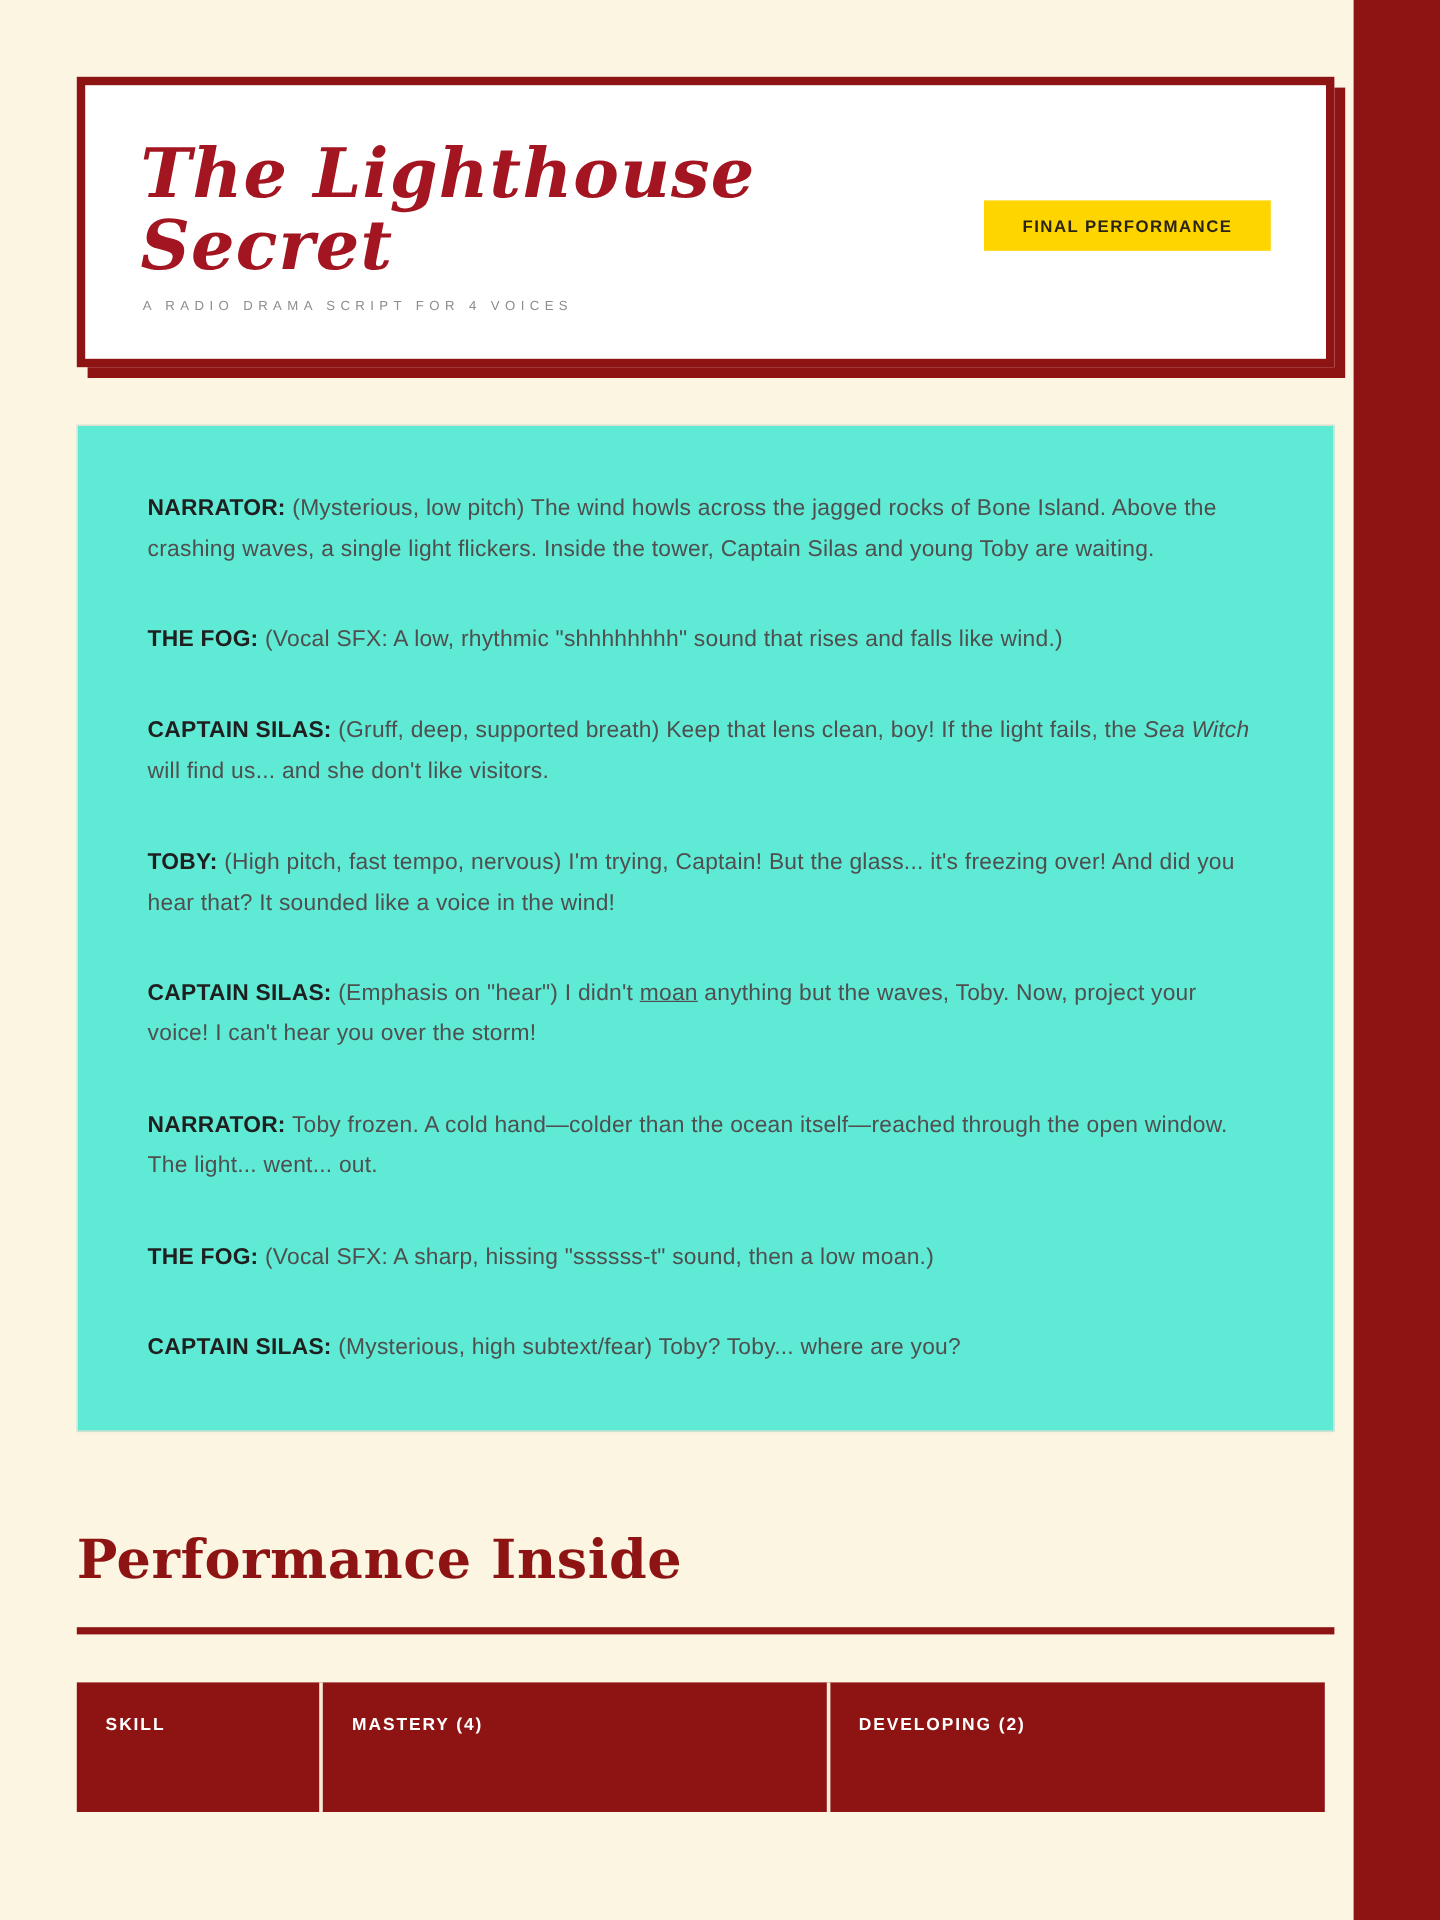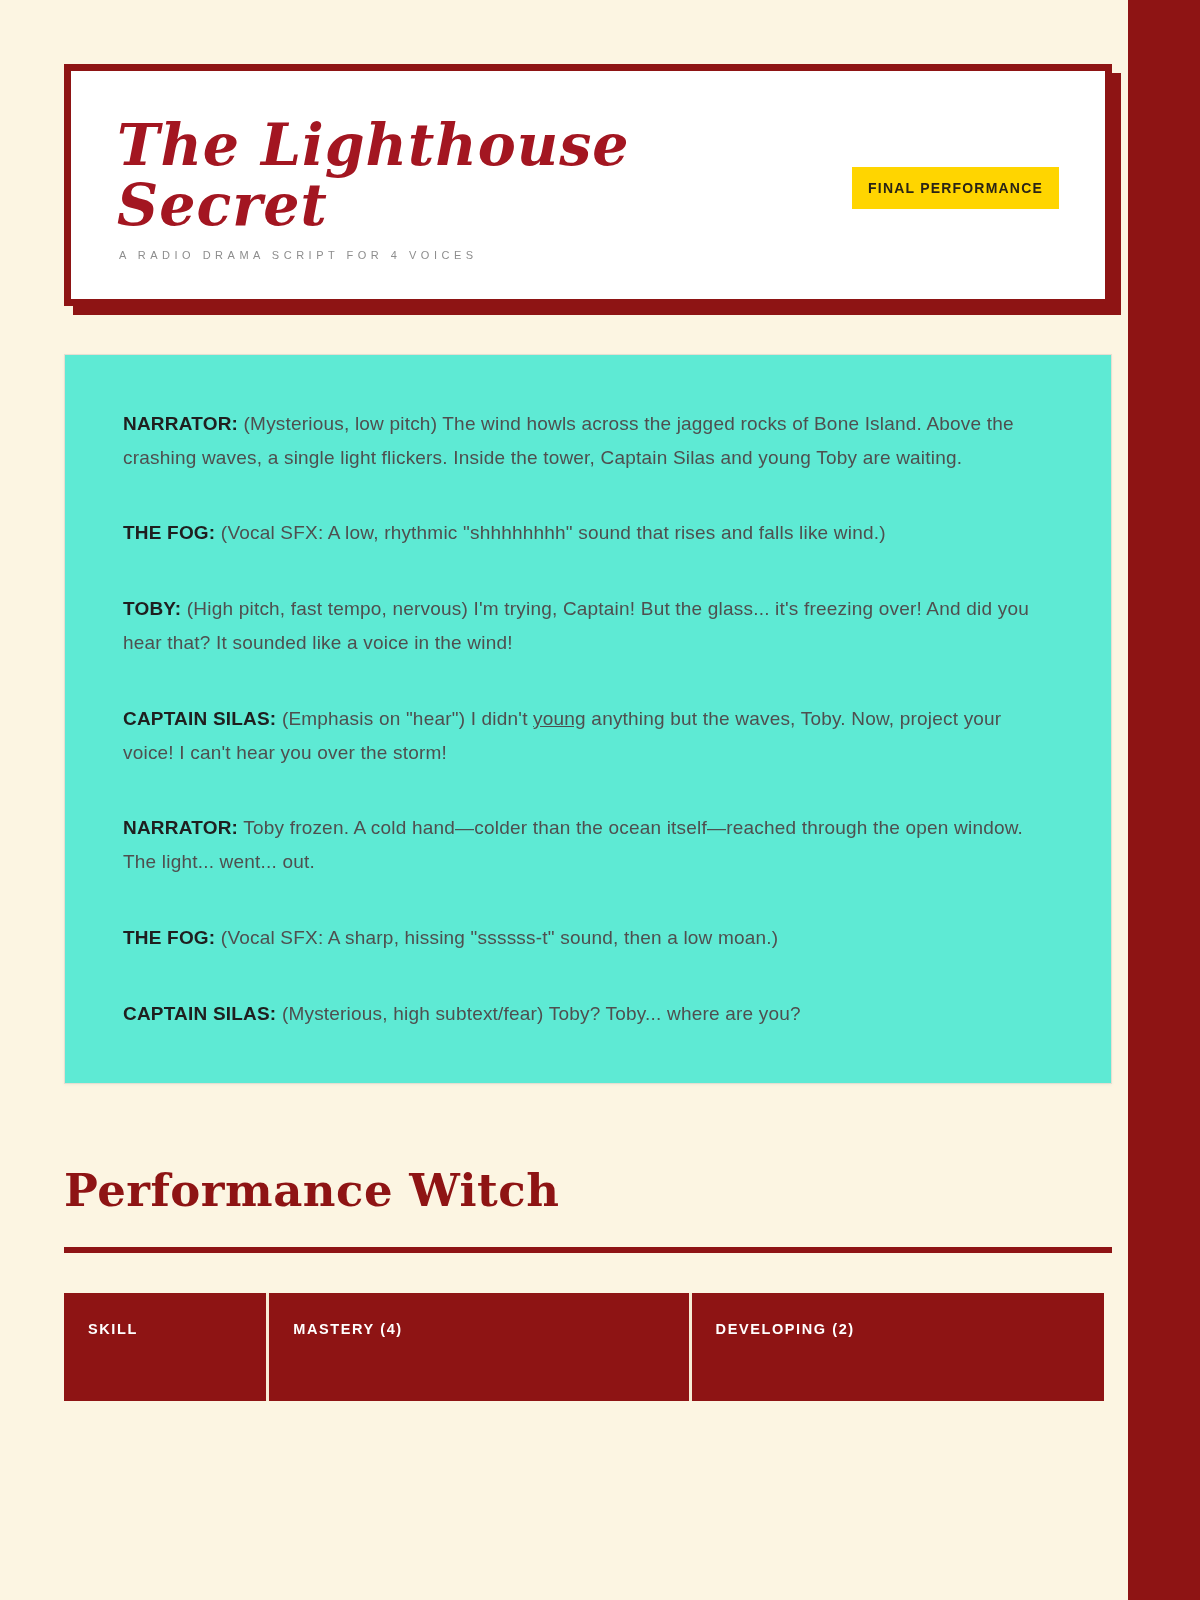--- a/index.html
+++ b/index.html
@@ -52,21 +52,21 @@
     color: #8d8d8d;
     font-weight: 400;
   }
   .status-badge {
     flex: 0 0 auto;
     background: #ffd500;
     color: #2a2415;
     font-weight: 700;
     font-size: 14px;
     letter-spacing: 1.2px;
-    padding: 13px 16px;
+    padding: 13px 32px;
     white-space: nowrap;
     margin-left: 30px;
   }
 
   
   .script-card {
     margin: 48px 88px 0 64px;
     background: #5eead4;
     border: 1px solid #e4dfd2;
     box-shadow: 0 1px 3px rgba(0,0,0,0.04);
@@ -131,29 +131,30 @@
     <h1 class="page-title">The Lighthouse Secret</h1>
     <p class="page-subtitle">A RADIO DRAMA SCRIPT FOR 4 VOICES</p>
   </div>
   <span class="status-badge">FINAL PERFORMANCE</span>
 </section>
 
 <section class="script-card">
   <div>
       <p class="script-line"><strong class="speaker">NARRATOR:</strong> <span>(Mysterious, low pitch) The wind howls across the jagged rocks of Bone Island. Above the crashing waves, a single light flickers. Inside the tower, Captain Silas and young Toby are waiting.</span></p>
       <p class="script-line"><strong class="speaker">THE FOG:</strong> <span>(Vocal SFX: A low, rhythmic "shhhhhhhh" sound that rises and falls like wind.)</span></p>
+      <p class="script-line"><strong class="speaker">CAPTAIN SILAS:</strong> <span>(Gruff, deep, supported breath) Keep that lens clean, boy! If the light fails, the </span><em>Sea Witch</em><span> will find us... and she don't like visitors.</span></p>
       <p class="script-line"><strong class="speaker">TOBY:</strong> <span>(High pitch, fast tempo, nervous) I'm trying, Captain! But the glass... it's freezing over! And did you hear that? It sounded like a voice in the wind!</span></p>
-      <p class="script-line"><strong class="speaker">CAPTAIN SILAS:</strong> <span>(Emphasis on "hear") I didn't </span><span class="seg-underline">young</span><span> anything but the waves, Toby. Now, project your voice! I can't hear you over the storm!</span></p>
+      <p class="script-line"><strong class="speaker">CAPTAIN SILAS:</strong> <span>(Emphasis on "hear") I didn't </span><span class="seg-underline">moan</span><span> anything but the waves, Toby. Now, project your voice! I can't hear you over the storm!</span></p>
       <p class="script-line"><strong class="speaker">NARRATOR:</strong> <span>Toby frozen. A cold hand—colder than the ocean itself—reached through the open window. The light... went... out.</span></p>
       <p class="script-line"><strong class="speaker">THE FOG:</strong> <span>(Vocal SFX: A sharp, hissing "ssssss-t" sound, then a low moan.)</span></p>
       <p class="script-line"><strong class="speaker">CAPTAIN SILAS:</strong> <span>(Mysterious, high subtext/fear) Toby? Toby... where are you?</span></p>
     </div>
 </section>
 
-<h2 class="rubric-heading">Performance Witch</h2>
+<h2 class="rubric-heading">Performance Inside</h2>
 <div class="rubric-divider"></div>
 
 <table class="rubric-table">
   <thead>
     <tr>
         <th>SKILL</th>
         <th>MASTERY (4)</th>
         <th>DEVELOPING (2)</th>
       </tr>
   </thead>

